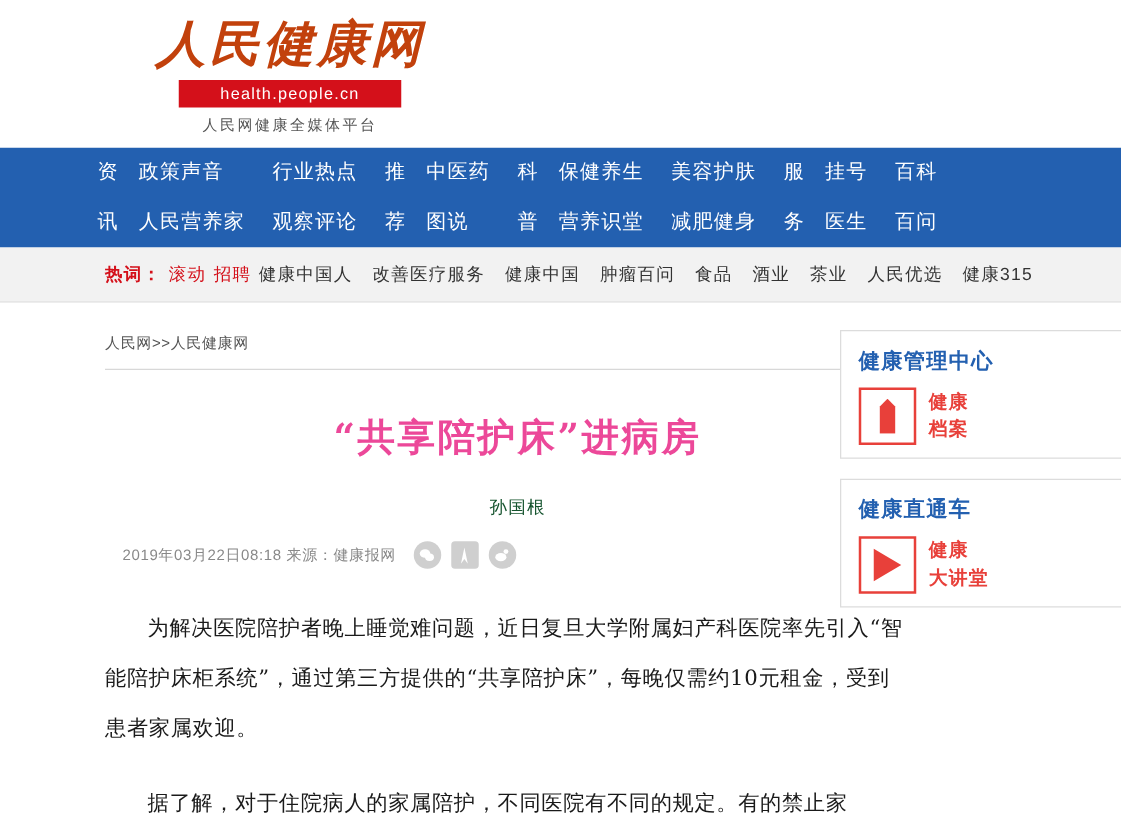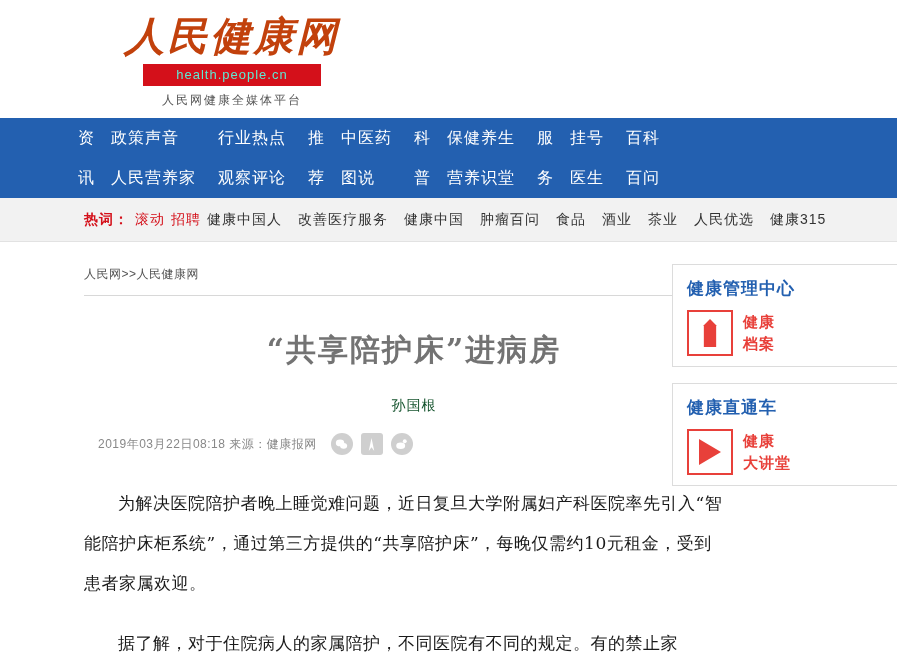--- a/index.html
+++ b/index.html
@@ -38,21 +38,21 @@
     letter-spacing: 3px;
     line-height: 48px;
     white-space: nowrap;
     font-style: italic;
   }
   .logo-bar {
     margin: 4px auto 0 auto;
     width: 178px;
     height: 22px;
     background: #d4101a;
-    color: #5eead4;
+    color: #ffffff;
     font-size: 13px;
     line-height: 22px;
     letter-spacing: 1px;
     font-family: "Liberation Sans", sans-serif;
   }
   .logo-sub {
     margin-top: 6px;
     font-size: 12px;
     color: #555;
     letter-spacing: 2px;
@@ -137,21 +137,21 @@
     border-top: 1px solid #d8d8d8;
     margin: 0 0 0 0;
     width: 668px;
     margin-left: 0px;
   }
   .headline {
     text-align: center;
     font-family: "DejaVu Serif", serif;
     font-size: 30px;
     font-weight: bold;
-    color: #737373;
+    color: #ec4899;
     letter-spacing: 2px;
     margin-top: 34px;
     width: 660px;
   }
   .byline {
     text-align: center;
     font-size: 14px;
     color: #14532d;
     margin-top: 26px;
     width: 660px;
@@ -292,20 +292,24 @@
       <span class="nav-item">中医药</span>
       <span class="nav-item">图说</span>
     </div>
     <div class="nav-col narrow">
       <span class="nav-item">科</span>
       <span class="nav-item">普</span>
     </div>
     <div class="nav-col">
       <span class="nav-item">保健养生</span>
       <span class="nav-item">营养识堂</span>
+    </div>
+    <div class="nav-col">
+      <span class="nav-item">美容护肤</span>
+      <span class="nav-item">减肥健身</span>
     </div>
     <div class="nav-col narrow">
       <span class="nav-item">服</span>
       <span class="nav-item">务</span>
     </div>
     <div class="nav-col">
       <span class="nav-item">挂号</span>
       <span class="nav-item">医生</span>
     </div>
     <div class="nav-col">

